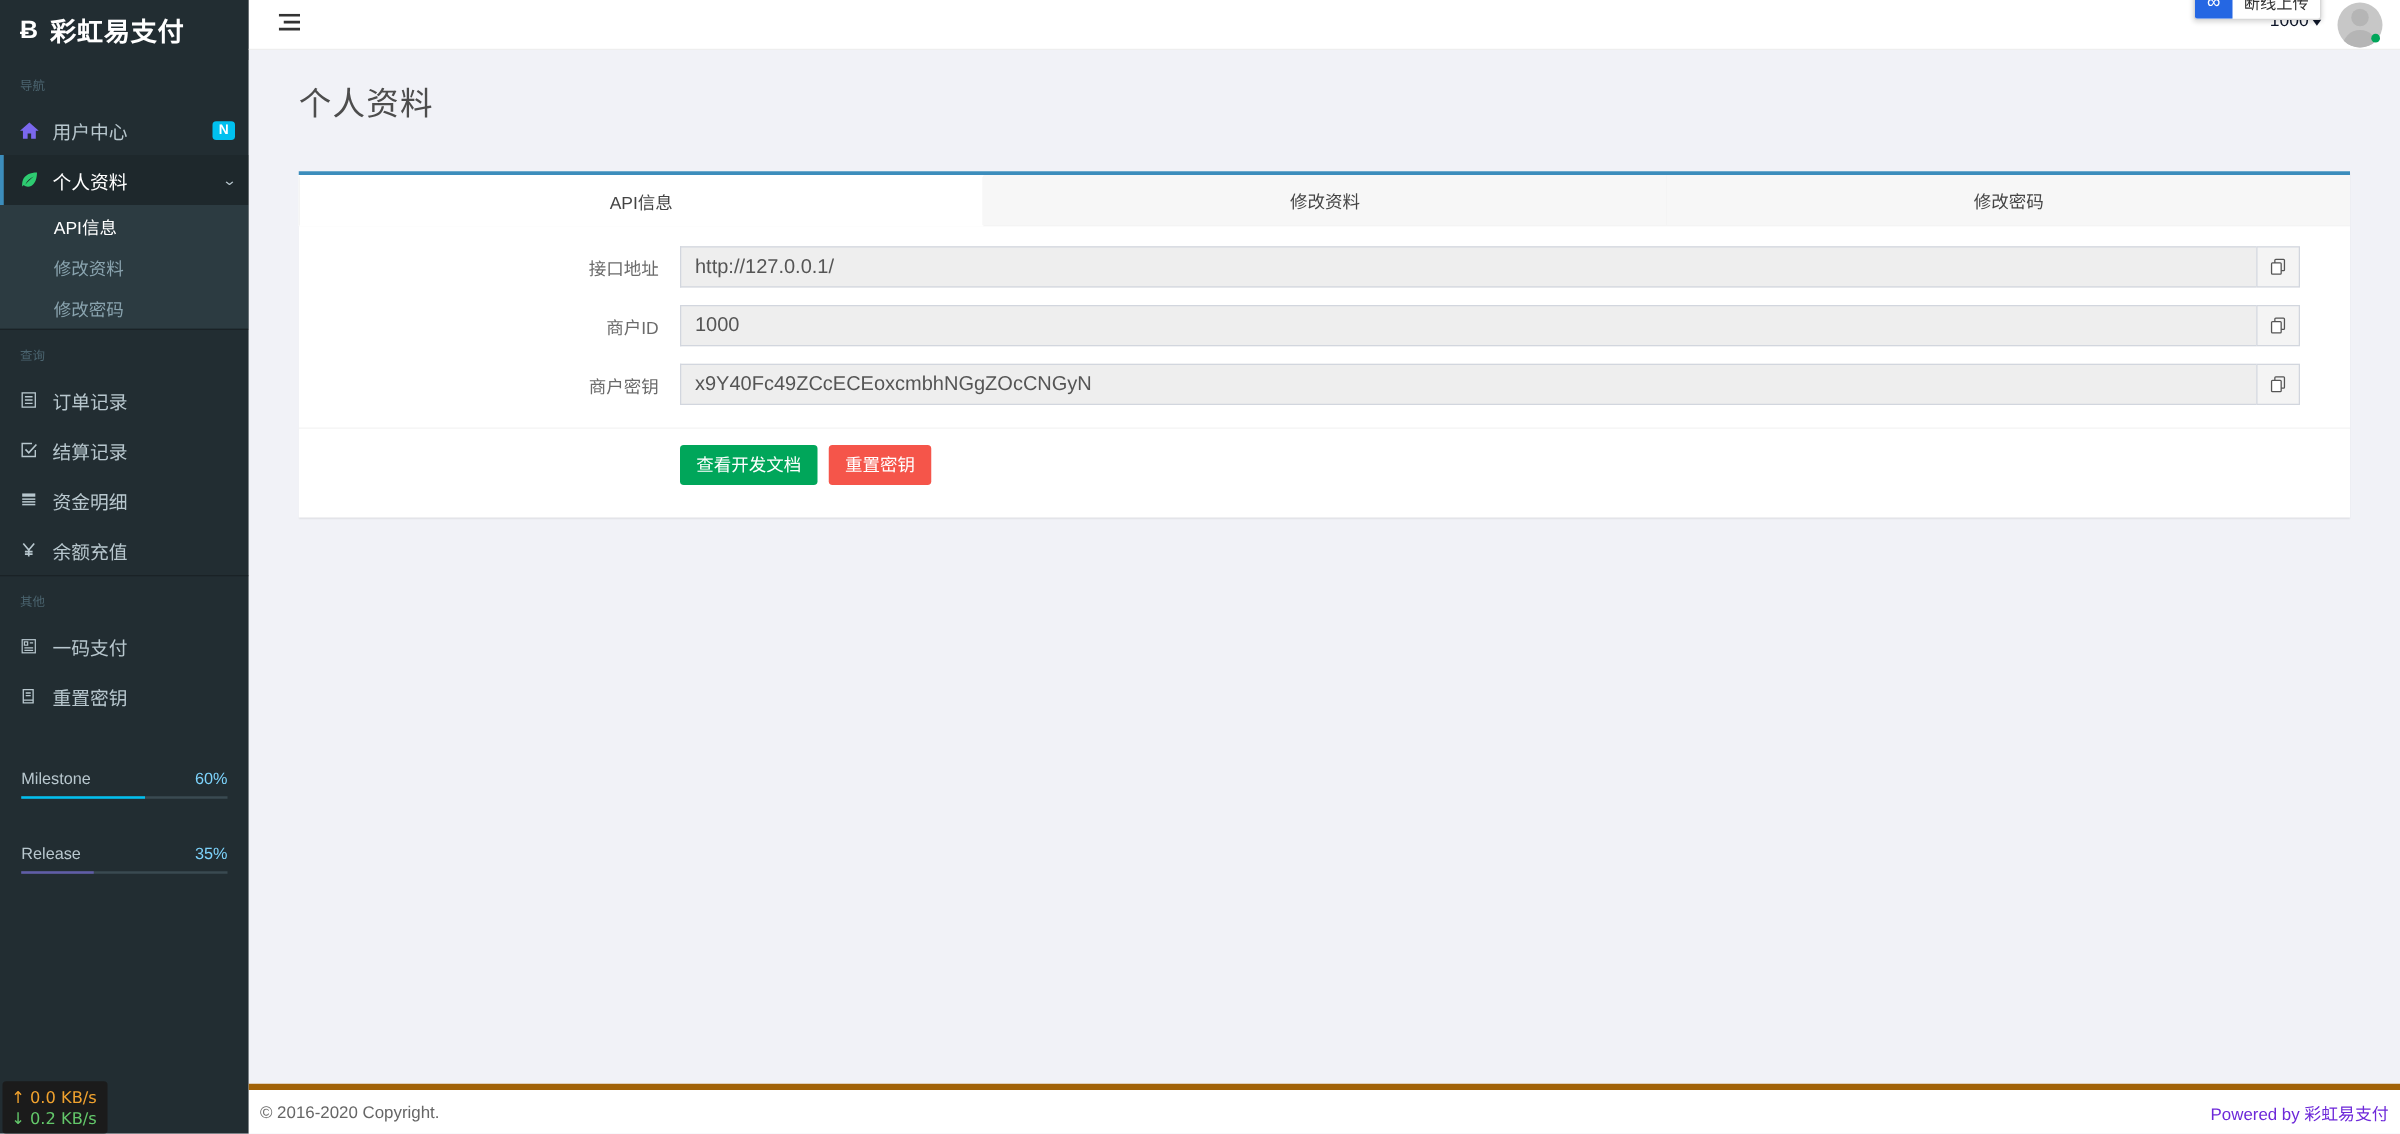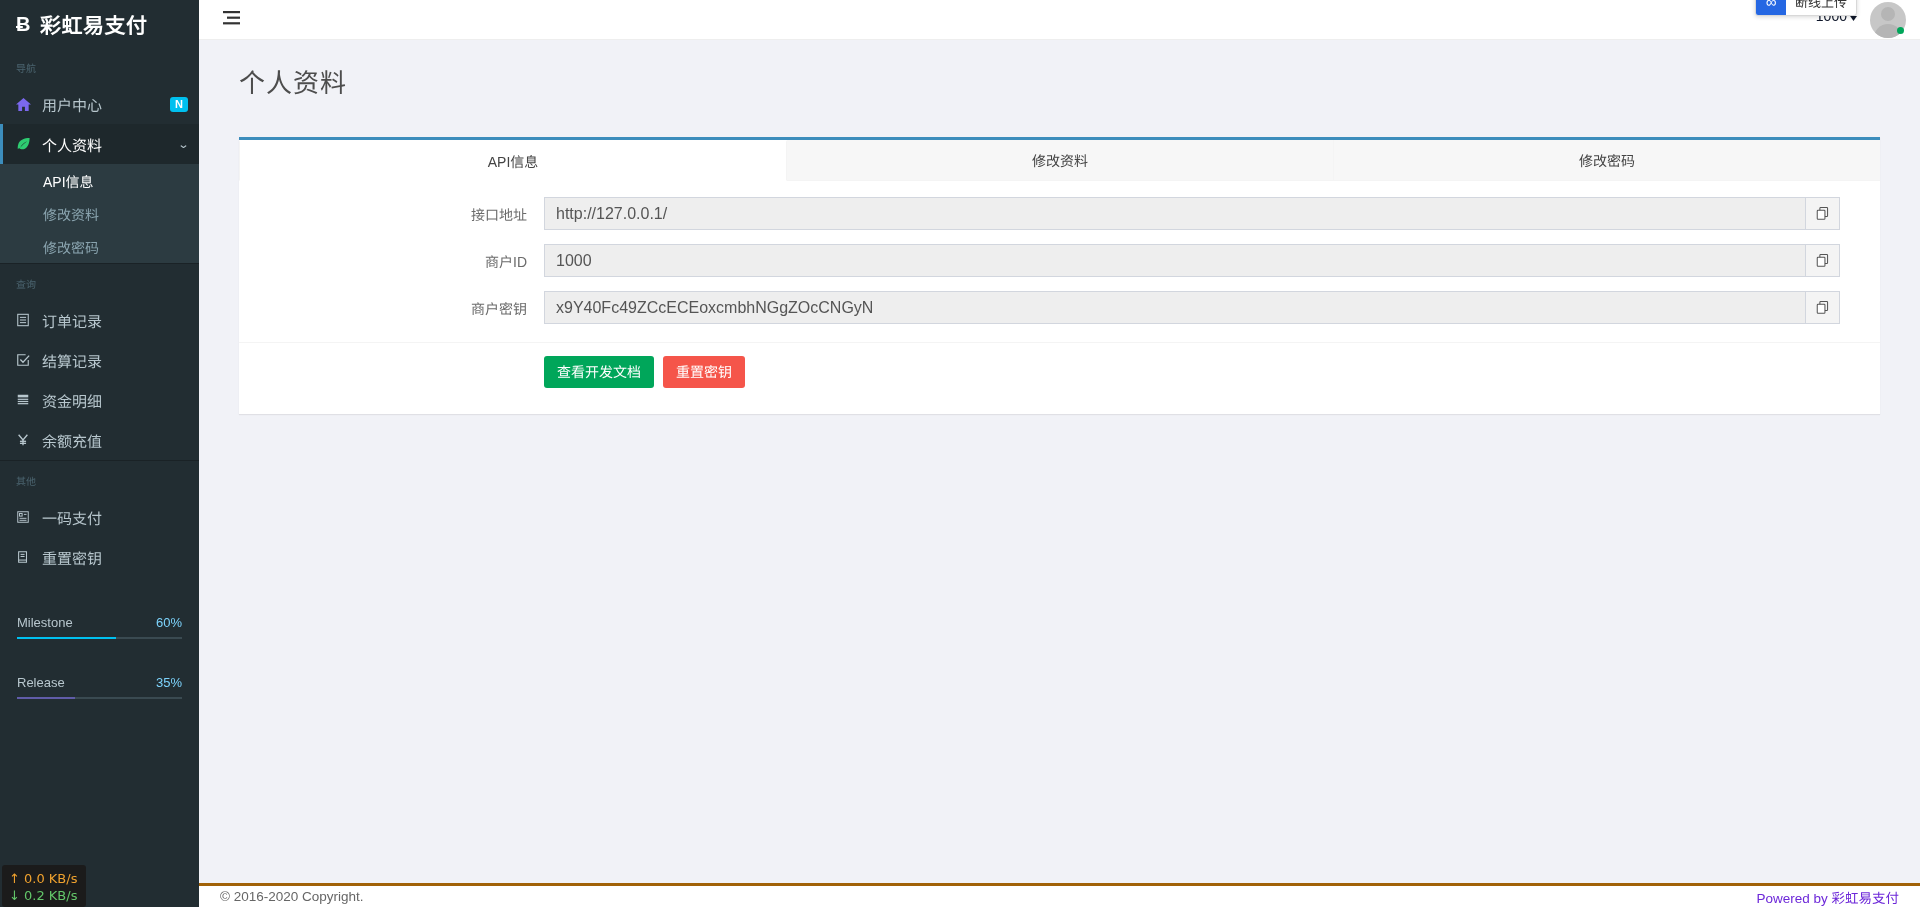--- a/index.html
+++ b/index.html
@@ -323,25 +323,25 @@
     font-family: "Liberation Sans", sans-serif;
     line-height: 1.3;
   }
   .btn-green { background: #00a65a; }
   .btn-red { background: #f5554a; }
 
   
   #footer {
     position: absolute;
     left: 199px; bottom: 0;
-    width: 1721px; height: 24px;
+    width: 1721px; height: 40px;
     background: #ffffff;
-    border-top: 3px solid #a16207;
+    border-top: 5px solid #a16207;
     display: flex; align-items: center;
-    padding: 0 21px;
+    padding: 0 9px;
     font-size: 13.5px;
     color: #666666;
   }
   #footer .left { flex: 1 1 auto; }
   #footer .right { color: #6d28d9; }
 </style>
 </head>
 <body>
 
 <div id="sidebar">

